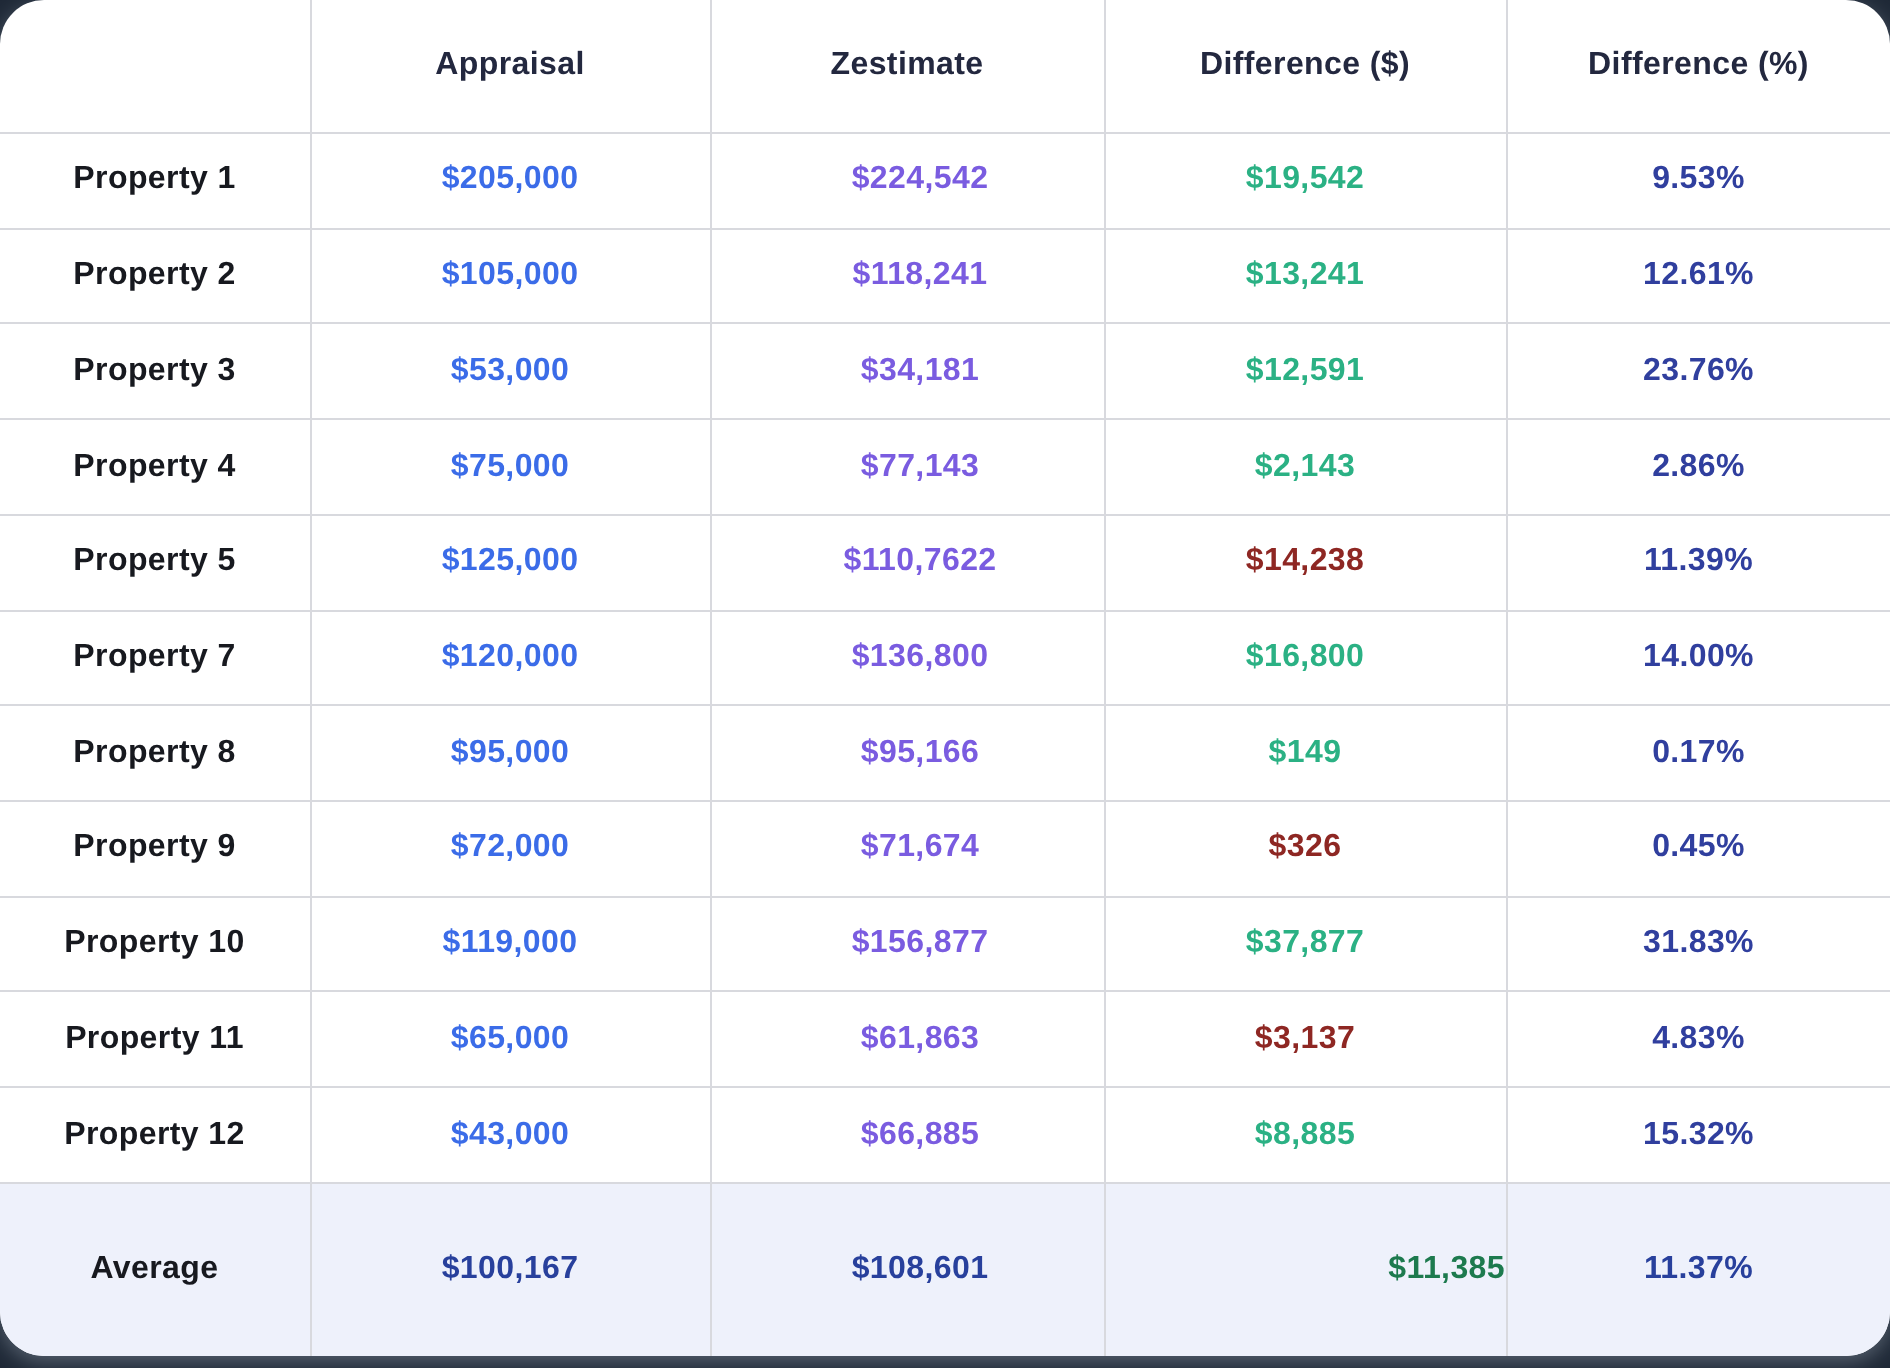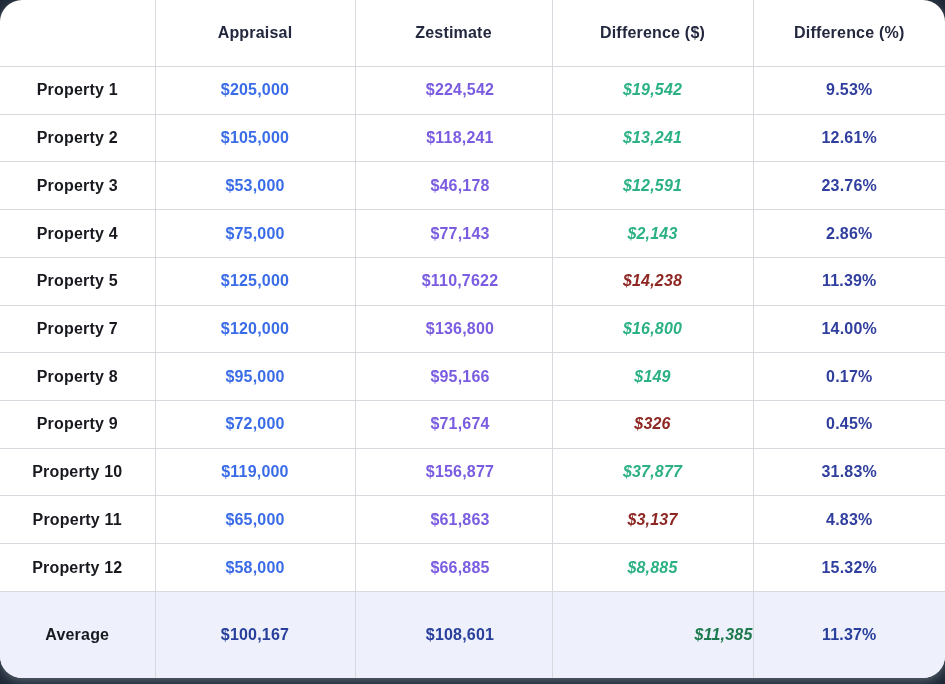--- a/index.html
+++ b/index.html
@@ -36,21 +36,21 @@
   }
   tr > :first-child { border-left: none; }
   tr > :last-child  { border-right: none; }
   thead th { border-top: none; height: 66px; color: var(--header-text, #23283f); }
   tbody td { height: 43px; }
   tfoot td { border-bottom: none; height: 86px; background: var(--average-bg, #eef1fb); }
 
   .cell-label     { color: var(--row-label, #17191f); }
   .cell-appraisal { color: var(--appraisal-color, #3b6ce8); }
   .cell-zestimate { color: var(--zestimate-color, #7a5ce0); padding-left: 13px; }
-  .cell-diff      { color: var(--positive-color, #2bb184); font-style: italic; }
+  .cell-diff      { color: var(--positive-color, #2bb184); }
   .cell-diff.negative { color: var(--negative-color, #8e2723); }
   .cell-pct       { color: var(--percent-color, #303f9e); }
 
   tfoot .cell-label     { color: var(--row-label, #17191f); }
   tfoot .cell-appraisal,
   tfoot .cell-zestimate,
   tfoot .cell-pct       { color: var(--average-value-color, #28409c); }
   tfoot .cell-diff      { color: var(--average-positive-color, #1d7a4e); text-align: right; }
 </style>
 </head>
@@ -87,21 +87,21 @@
     <td class="cell-label">Property 2</td>
     <td class="cell-appraisal">$105,000</td>
     <td class="cell-zestimate">$118,241</td>
     <td class="cell-diff">$13,241</td>
     <td class="cell-pct">12.61%</td>
   </tr>
 
   <tr class="data-row">
     <td class="cell-label">Property 3</td>
     <td class="cell-appraisal">$53,000</td>
-    <td class="cell-zestimate">$46,178</td>
+    <td class="cell-zestimate">$34,181</td>
     <td class="cell-diff">$12,591</td>
     <td class="cell-pct">23.76%</td>
   </tr>
 
   <tr class="data-row">
     <td class="cell-label">Property 4</td>
     <td class="cell-appraisal">$75,000</td>
     <td class="cell-zestimate">$77,143</td>
     <td class="cell-diff">$2,143</td>
     <td class="cell-pct">2.86%</td>
@@ -151,21 +151,21 @@
   <tr class="data-row">
     <td class="cell-label">Property 11</td>
     <td class="cell-appraisal">$65,000</td>
     <td class="cell-zestimate">$61,863</td>
     <td class="cell-diff negative">$3,137</td>
     <td class="cell-pct">4.83%</td>
   </tr>
 
   <tr class="data-row">
     <td class="cell-label">Property 12</td>
-    <td class="cell-appraisal">$58,000</td>
+    <td class="cell-appraisal">$43,000</td>
     <td class="cell-zestimate">$66,885</td>
     <td class="cell-diff">$8,885</td>
     <td class="cell-pct">15.32%</td>
   </tr>
 </tbody>
     <tfoot>
       <tr>
         <td class="cell-label">Average</td>
         <td class="cell-appraisal">$100,167</td>
         <td class="cell-zestimate">$108,601</td>

